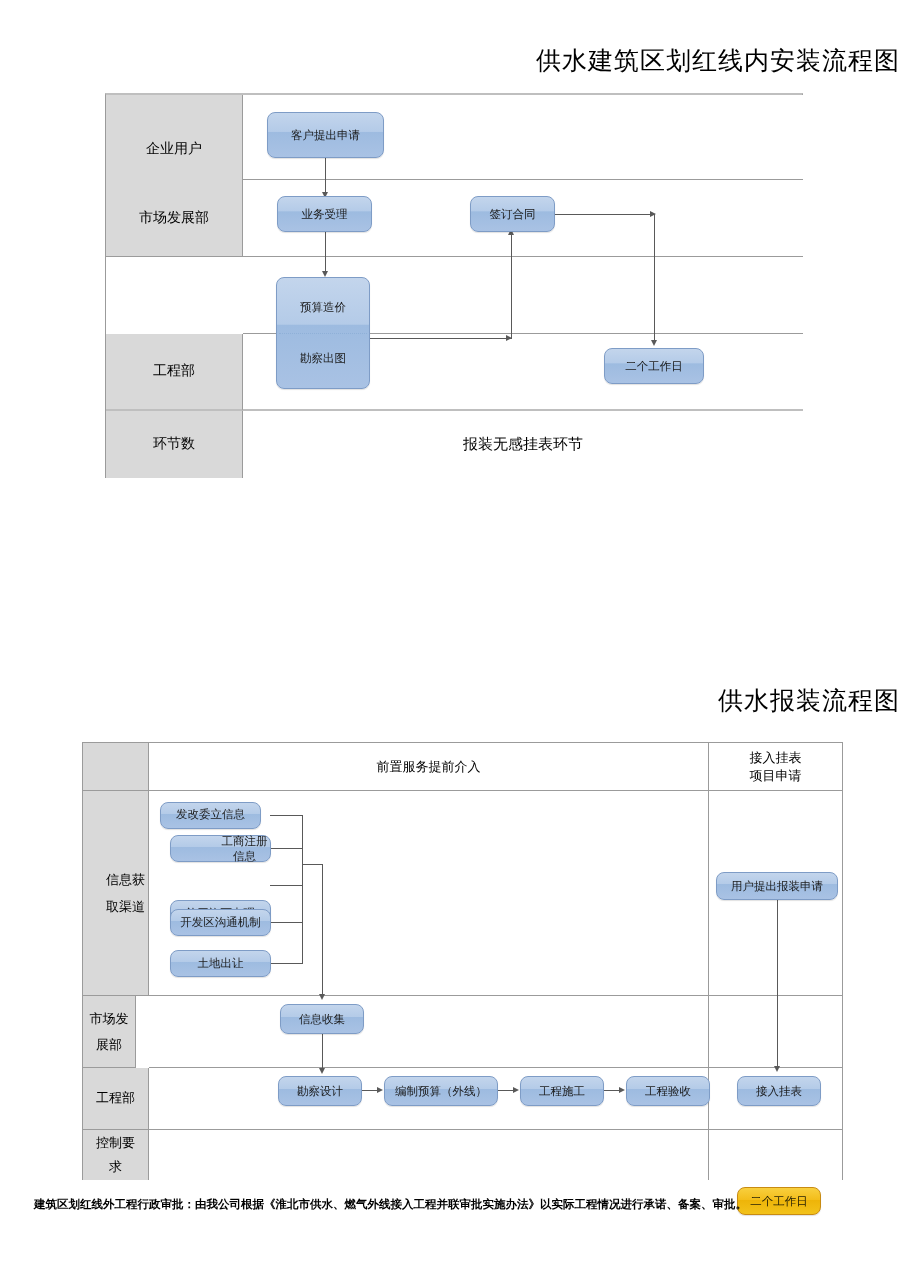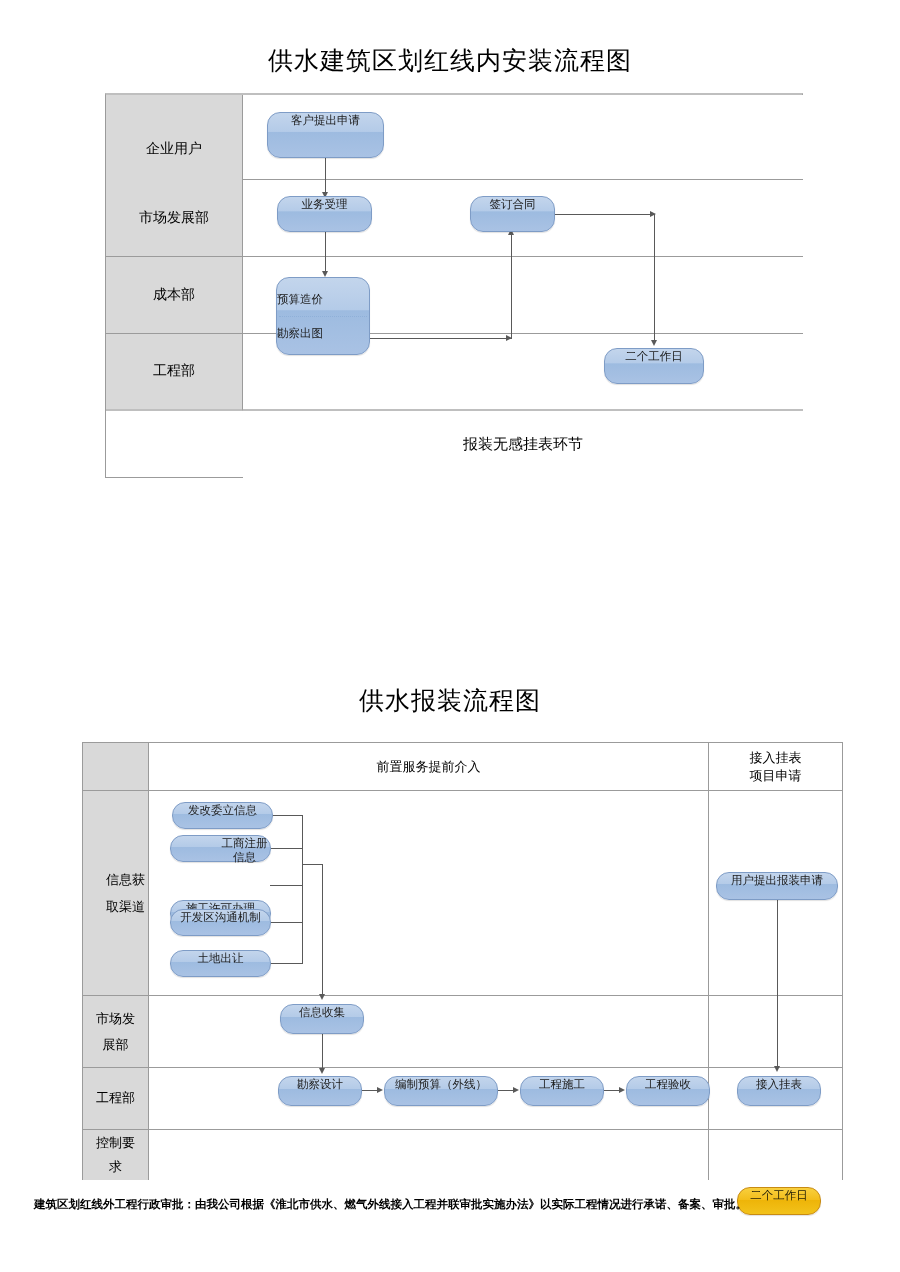--- a/index.html
+++ b/index.html
@@ -4,44 +4,44 @@
 <style>
   html,body{margin:0;padding:0;}
   body{
     width:900px;height:1272px;position:relative;background:#ffffff;
     font-family:"Liberation Serif","DejaVu Serif",serif;
     color:#000;overflow:hidden;
   }
 
   
   .doc-title{
-    position:absolute;left:0;width:900px;text-align:center;
+    position:absolute;left:0;width:900px;text-align:right;
     font-size:25px;font-weight:400;letter-spacing:1px;
     font-family:"Liberation Serif","DejaVu Serif",serif;
   }
   #title1{top:44px;}
   #title2{top:684px;}
 
   
   .tbl{position:absolute;box-sizing:border-box;}
   .lbl{
     position:absolute;box-sizing:border-box;background:#d9d9d9;
     display:flex;align-items:center;justify-content:center;
     text-align:center;line-height:1.75;
   }
   .body-cell{position:absolute;box-sizing:border-box;background:#fff;}
   .bb{border-bottom:1px solid #9b9b9b;}
   .br{border-right:1px solid #9b9b9b;}
 
   
   .box{
     position:absolute;box-sizing:border-box;
-    border:1px solid #7e9cc6;border-radius:13px;
+    border:1px solid #7e9cc6;border-radius:8px;
     background:linear-gradient(180deg,#c3d5ec 0%,#b4cbe8 42%,#9dbbe0 43%,#a9c2e4 100%);
-    display:flex;align-items:flex-start;justify-content:center;
+    display:flex;align-items:center;justify-content:center;
     font-size:11.5px;color:#1a1a1a;text-align:center;line-height:1.25;
     box-shadow:0 1px 1px rgba(0,0,0,0.12);
   }
   .box.tall{flex-direction:column;justify-content:space-around;padding:4px 0;}
   .box .seg{display:block;}
   .box .divline{
     position:absolute;left:2px;right:2px;top:50%;
     border-top:1px dotted #8fb0d8;
   }
   .box.yellow{
@@ -85,30 +85,30 @@
   <div class="lbl br bb" style="left:0px;top:0px;width:137px;height:110px;font-size:14px;">
     <span>企业用户</span>
   </div>
   <div class="body-cell bb" style="left:137px;top:0px;width:560px;height:85px;"></div>
 
   <div class="lbl br bb" style="left:0px;top:85px;width:137px;height:77px;font-size:14px;">
     <span>市场发展部</span>
   </div>
   <div class="body-cell bb" style="left:137px;top:85px;width:560px;height:77px;"></div>
 
-  <div class="lbl br bb" style="left:0px;top:162px;width:137px;height:77px;font-size:14px;">
-    <span>成本部</span>
-  </div>
   <div class="body-cell bb" style="left:137px;top:162px;width:560px;height:77px;"></div>
 
   <div class="lbl br" style="left:0px;top:239px;width:137px;height:77px;font-size:14px;border-bottom:2px solid #bfbfbf;">
     <span>工程部</span>
   </div>
   <div class="body-cell" style="left:137px;top:239px;width:560px;height:77px;border-bottom:2px solid #bfbfbf;"></div>
 
+  <div class="lbl br" style="left:0px;top:316px;width:137px;height:67px;font-size:14px;">
+    <span>环节数</span>
+  </div>
   <div class="body-cell center-text" style="left:137px;top:316px;width:560px;height:67px;">
     <span>报装无感挂表环节</span>
   </div>
 </div>
 
 <div class="ln lnv" style="left:325px;top:157px;height:37px;"></div>
 <div class="arrow-d" style="left:321.5px;top:192px;"></div>
 
 <div class="ln lnv" style="left:325px;top:231px;height:42px;"></div>
 <div class="arrow-d" style="left:321.5px;top:271px;"></div>
@@ -128,21 +128,21 @@
 </div>
 
 <div class="box" style="left:277px;top:196px;width:95px;height:36px;">
   <span>业务受理</span>
 </div>
 
 <div class="box" style="left:470px;top:196px;width:85px;height:36px;">
   <span>签订合同</span>
 </div>
 
-<div class="box tall" style="left:276px;top:277px;width:94px;height:78px;">
+<div class="box tall" style="left:276px;top:277px;width:94px;height:112px;">
   <span class="seg">预算造价</span>
   <span class="divline"></span>
   <span class="seg">勘察出图</span>
 </div>
 
 <div class="box" style="left:604px;top:348px;width:100px;height:36px;">
   <span>二个工作日</span>
 </div>
 
 <div class="doc-title" id="title2">供水报装流程图</div>
@@ -158,21 +158,21 @@
     <span>项目申请</span>
   </div>
 
   <div class="lbl br bb" style="left:0px;top:48px;width:66px;height:205px;font-size:13px;flex-direction:column;line-height:2.1;padding-left:20px;">
     <span>信息获</span>
     <span>取渠道</span>
   </div>
   <div class="body-cell br bb" style="left:66px;top:48px;width:560px;height:205px;"></div>
   <div class="body-cell bb" style="left:626px;top:48px;width:133px;height:205px;"></div>
 
-  <div class="lbl br bb" style="left:0px;top:253px;width:66px;height:72px;font-size:13px;flex-direction:column;line-height:2.0;">
+  <div class="lbl br bb" style="left:0px;top:253px;width:53px;height:72px;font-size:13px;flex-direction:column;line-height:2.0;">
     <span>市场发</span>
     <span>展部</span>
   </div>
   <div class="body-cell br bb" style="left:66px;top:253px;width:560px;height:72px;"></div>
   <div class="body-cell bb" style="left:626px;top:253px;width:133px;height:72px;"></div>
 
   <div class="lbl br bb" style="left:0px;top:325px;width:66px;height:62px;font-size:13px;">
     <span>工程部</span>
   </div>
   <div class="body-cell br bb" style="left:66px;top:325px;width:560px;height:62px;"></div>
@@ -209,21 +209,21 @@
 
 <div class="ln lnh" style="left:498px;top:1090px;width:17px;"></div>
 <div class="arrow-r" style="left:513px;top:1086.5px;"></div>
 
 <div class="ln lnh" style="left:604px;top:1090px;width:17px;"></div>
 <div class="arrow-r" style="left:619px;top:1086.5px;"></div>
 
 <div class="ln lnv" style="left:777px;top:900px;height:168px;"></div>
 <div class="arrow-d" style="left:773.5px;top:1066px;"></div>
 
-<div class="box" style="left:172px;top:802px;width:101px;height:27px;">
+<div class="box" style="left:160px;top:802px;width:101px;height:27px;font-family:Liberation Mono, monospace;">
   <span>发改委立信息</span>
 </div>
 <div class="box" style="left:170px;top:835px;width:101px;height:27px;padding-left:48px;">
   <span>工商注册信息</span>
 </div>
 <div class="box" style="left:170px;top:900px;width:101px;height:27px;">
   <span>施工许可办理</span>
 </div>
 <div class="box" style="left:170px;top:909px;width:101px;height:27px;">
   <span>开发区沟通机制</span>

